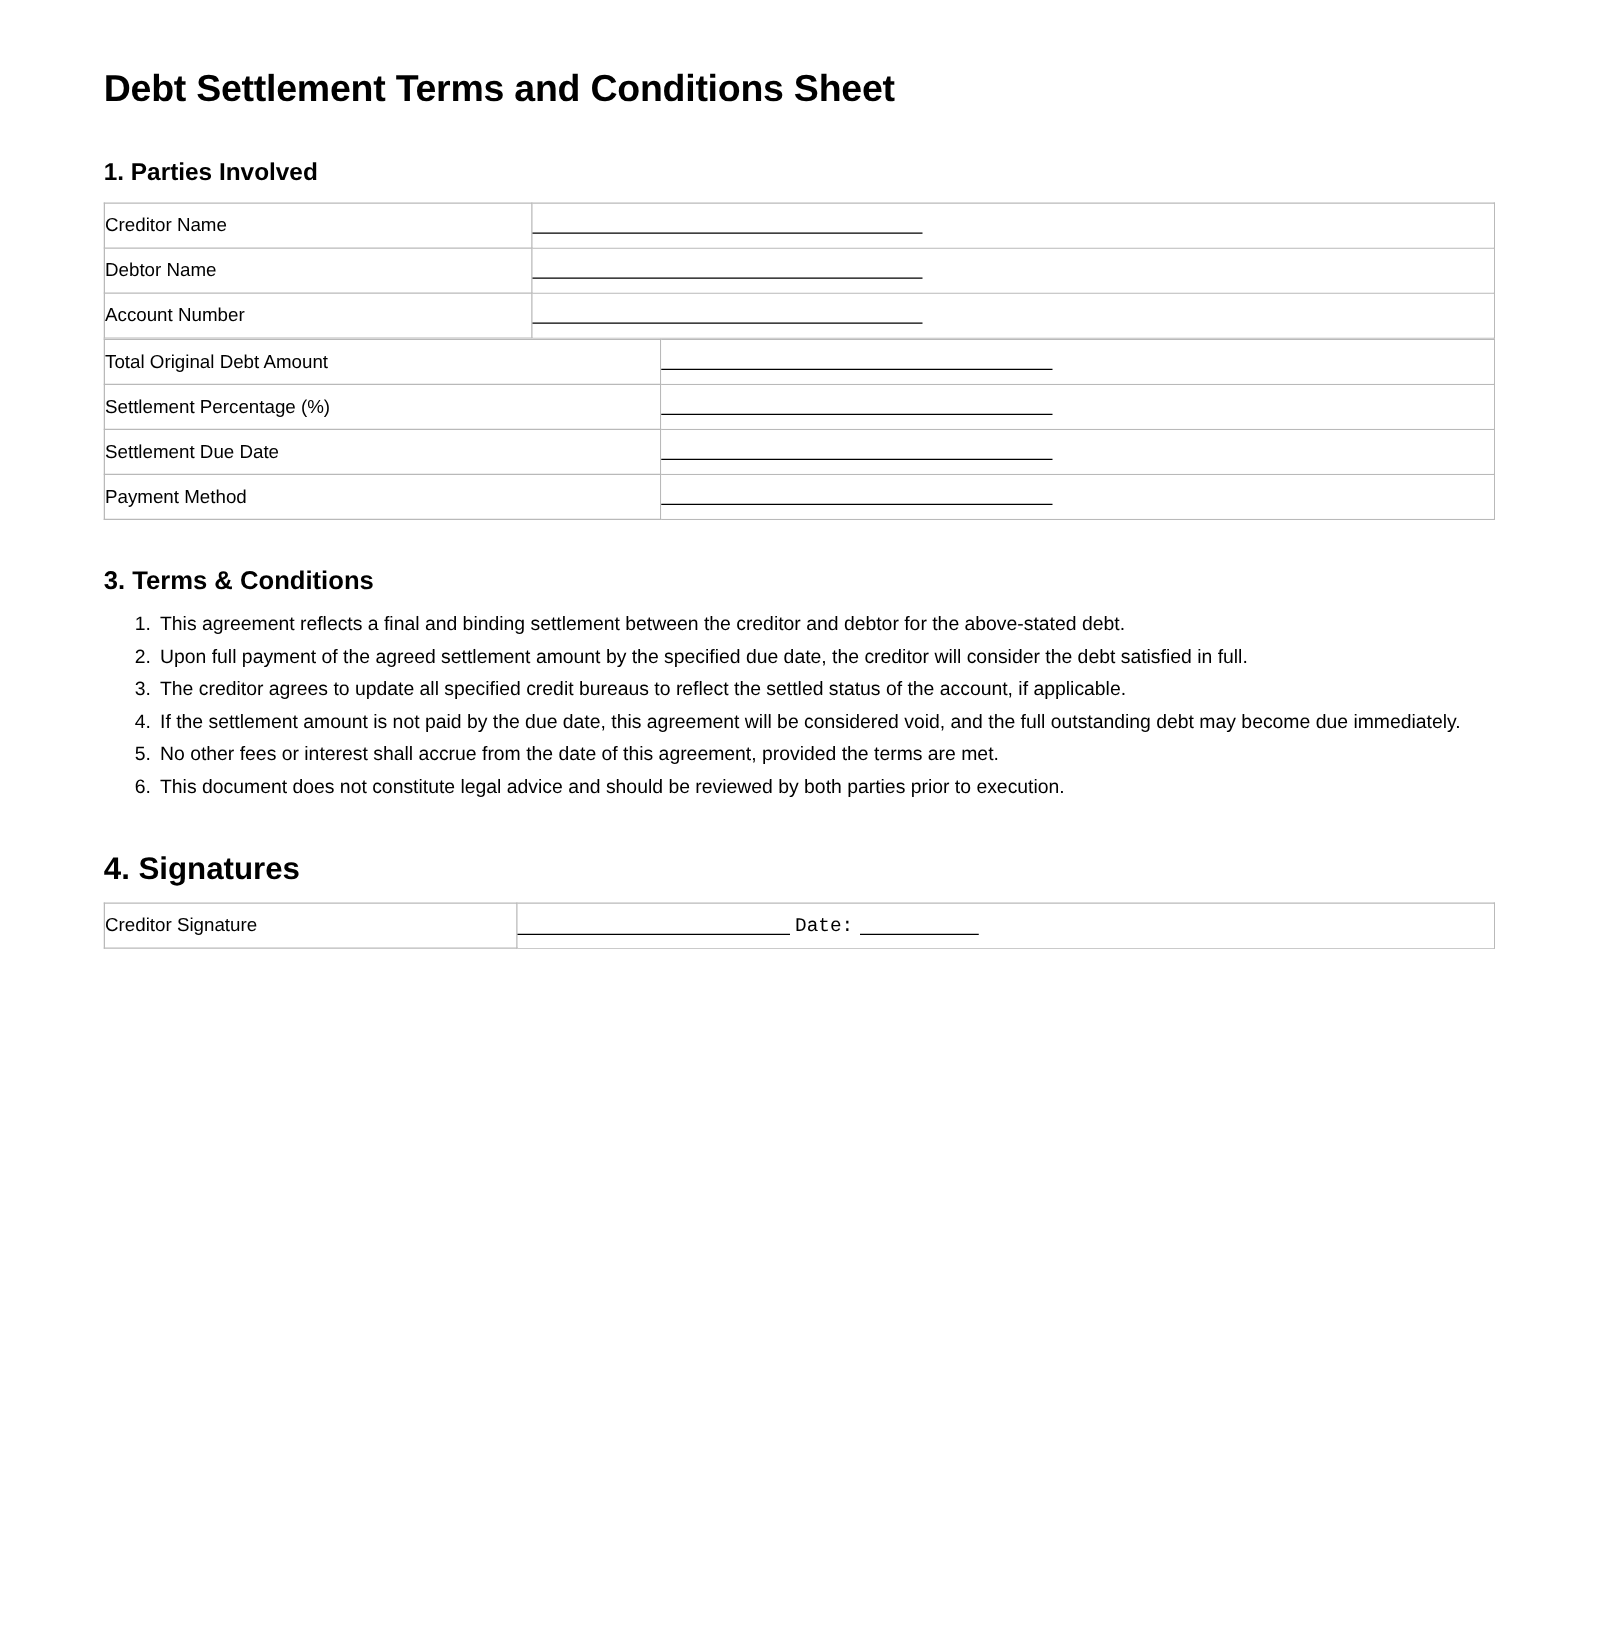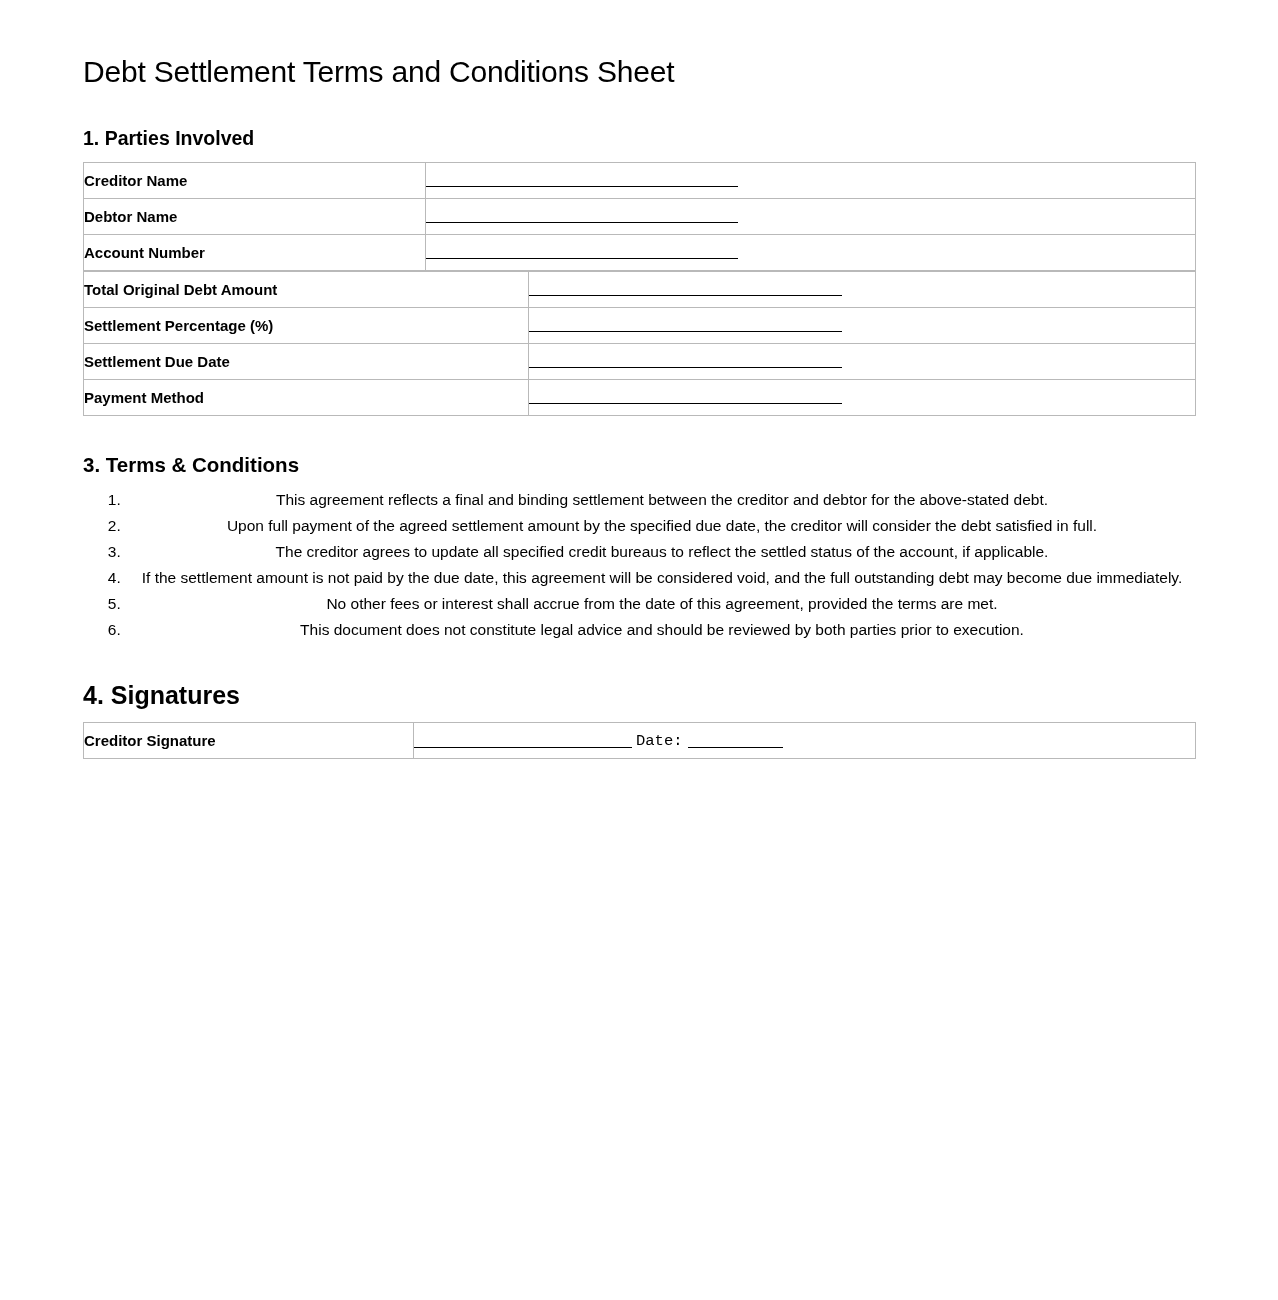--- a/index.html
+++ b/index.html
@@ -23,21 +23,21 @@
   }
   .content {
     padding-left: 83px;
     padding-right: 82px;
     padding-top: 55px;
   }
 
   
   .doc-title {
     font-size: 30px;
-    font-weight: normal;
+    font-weight: bold;
     line-height: 1.15;
     margin: 0 0 0 0;
     letter-spacing: -0.2px;
   }
 
   
   .section-heading {
     font-size: 19.5px;
     font-weight: bold;
     margin: 0;
@@ -58,21 +58,21 @@
   }
   table.form-table td {
     border: 1px solid #b9b9b9;
     padding: 0;
     height: 35px;
     vertical-align: middle;
     background: #ffffff;
   }
   td.label-cell {
     font-size: 15px;
-    font-weight: bold;
+    font-weight: normal;
     padding-left: 13px;
     padding-right: 6px;
     white-space: nowrap;
   }
   td.value-cell {
     padding-left: 13px;
     padding-right: 10px;
     position: relative;
   }
 
@@ -100,21 +100,20 @@
     padding: 0 5px 0 4px;
     vertical-align: bottom;
     font-family: Liberation Mono, monospace;
   }
 
   
   ol.terms-list {
     margin: 0;
     padding: 0 0 0 42px;
     list-style-position: outside;
-    text-align: center;
   }
   ol.terms-list li {
     font-size: 15.5px;
     line-height: 26px;
     padding-left: 3px;
     margin: 0;
   }
   ol.terms-list li::marker {
     font-size: 15.5px;
   }

